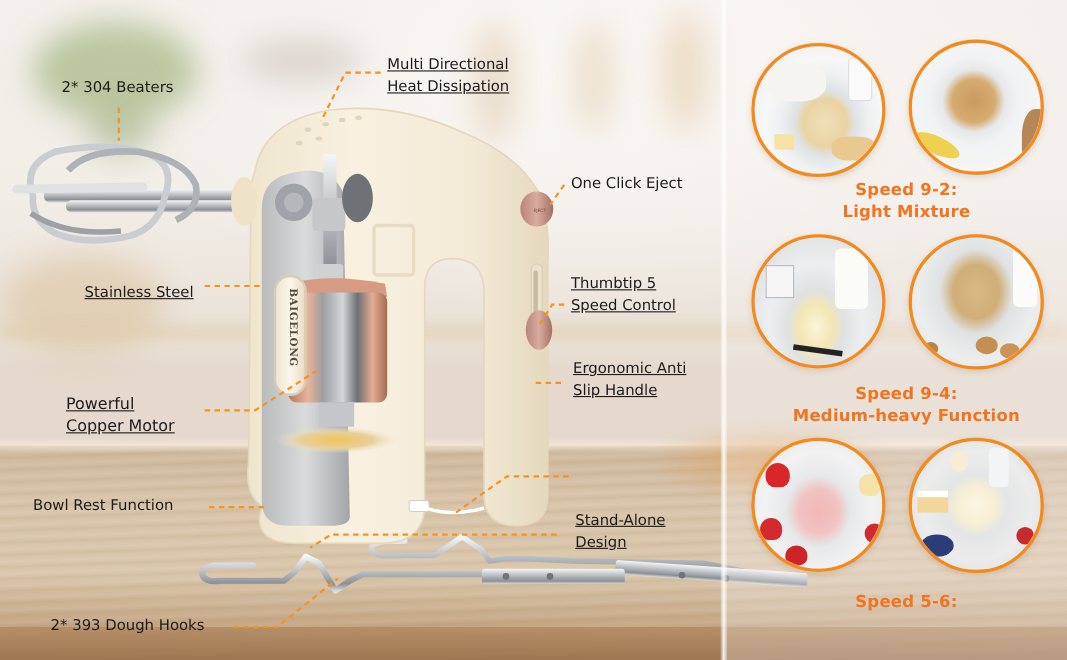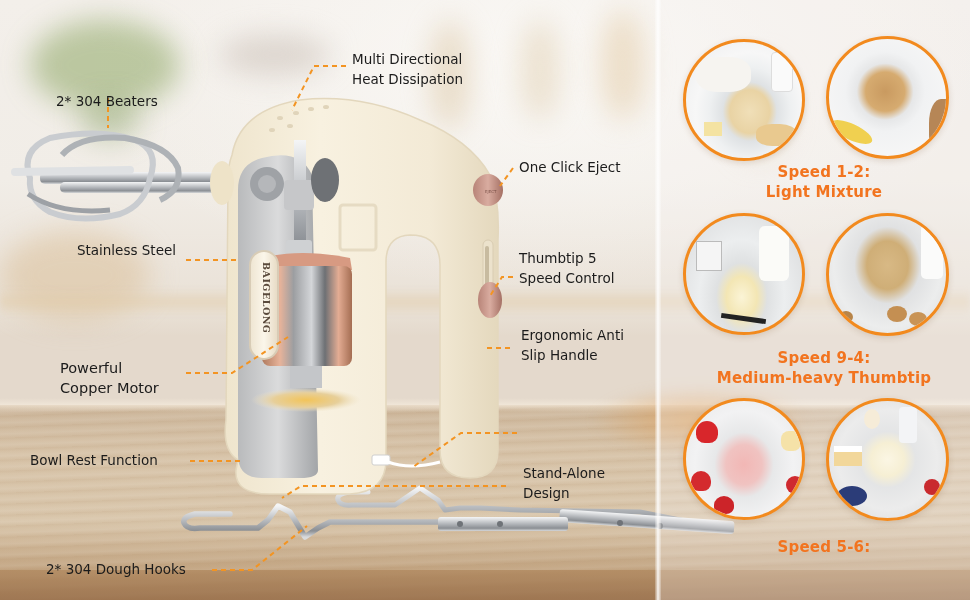--- a/index.html
+++ b/index.html
@@ -43,21 +43,21 @@
     box-shadow: 0 2px 6px rgba(120,80,40,.18);
   }
   .speed-label {
     position: absolute; text-align: center; color: #f2741f; font-size: 15px; font-weight: bold; line-height: 20px;
     letter-spacing: .2px; width: 280px;
   }
 
   
   .callout { position: absolute; color: #1b1b1b; font-size: 13.5px; line-height: 20px; }
   .callout.right { text-align: right; }
-  .callout .l2 { display:block; }
+  .callout .l2 { display:block;text-decoration:underline; }
   svg.leaders { position:absolute; left:0; top:0; }
 
   .brand { position:absolute; left: 256px; top: 262px; width: 16px; height: 86px;
     writing-mode: vertical-rl; font-family: "DejaVu Serif", serif; font-weight: bold; font-size: 9.5px; color:#5a4a3c; letter-spacing: .5px; }
   .brand-plate { position:absolute; left: 249px; top: 250px; width: 30px; height: 110px; border-radius: 15px;
     background: linear-gradient(90deg, #efe6d3, #fbf6ea, #e8dcc6); border: 2px solid #d8ccb6; }
 </style>
 </head>
 <body>
 
@@ -195,31 +195,31 @@
       <path d="M 513 277 L 502 277 L 490 296"></path>
       <path d="M 487 348 L 512 348"></path>
       <path d="M 186 373 L 232 373 L 288 337"></path>
       <path d="M 517 433 L 461 433 L 413 467"></path>
       <path d="M 190 461 L 240 461"></path>
       <path d="M 506 486 L 301 486 L 282 498"></path>
       <path d="M 212 570 L 252 570 L 307 526"></path>
     </g>
   </svg>
 
-  <div class="callout" style="left:56px;top:91px;">
+  <div class="callout" style="left:56px;top:70px;">
     <span>2* 304 Beaters</span>
   </div>
   <div class="callout" style="left:352px;top:49px;">
     <span class="l2">Multi Directional</span>
     <span class="l2">Heat Dissipation</span>
   </div>
   <div class="callout" style="left:519px;top:157px;">
     <span>One Click Eject</span>
   </div>
-  <div class="callout right" style="left:40px;top:240px;width:136px;">
+  <div class="callout right" style="left:40px;top:256px;width:136px;">
     <span class="l2">Stainless Steel</span>
   </div>
   <div class="callout" style="left:519px;top:248px;">
     <span class="l2">Thumbtip 5</span>
     <span class="l2">Speed Control</span>
   </div>
   <div class="callout" style="left:521px;top:325px;">
     <span class="l2">Ergonomic Anti</span>
     <span class="l2">Slip Handle</span>
   </div>
@@ -228,59 +228,59 @@
     <span class="l2">Copper Motor</span>
   </div>
   <div class="callout" style="left:30px;top:450px;">
     <span>Bowl Rest Function</span>
   </div>
   <div class="callout" style="left:523px;top:463px;">
     <span class="l2">Stand-Alone</span>
     <span class="l2">Design</span>
   </div>
   <div class="callout" style="left:46px;top:559px;">
-    <span>2* 304 Dough Hooks</span>
+    <span>2* 393 Dough Hooks</span>
   </div>
 
   <div class="panel"></div>
   <div class="panel-divider"></div>
 
   <div class="circle" style="left:683px;top:39px;width:122px;height:122px;
     background: radial-gradient(ellipse at 55% 60%, #f0dfb8 0%, #e9d3a4 22%, #dfe2e4 30%, #eef0f1 45%, #f7f7f7 60%, #e9eaeb 100%);">
     <div style="position:absolute;left:10px;top:15px;width:55px;height:35px;border-radius:40%;background:#f6f4f0;"></div>
     <div style="position:absolute;left:85px;top:10px;width:22px;height:40px;border-radius:4px;background:#fafafa;border:1px solid #ddd;"></div>
     <div style="position:absolute;left:18px;top:80px;width:18px;height:14px;background:#f4e3a2;"></div>
     <div style="position:absolute;left:70px;top:82px;width:40px;height:22px;border-radius:40%;background:#e9c98f;"></div>
   </div>
   <div class="circle" style="left:826px;top:36px;width:123px;height:123px;
     background: radial-gradient(circle at 48% 45%, #c99a60 0%, #d6ab70 22%, #e6e7e8 32%, #f1f2f3 45%, #f6f6f6 75%, #e8e8e8 100%);">
     <div style="position:absolute;left:100px;top:60px;width:30px;height:60px;border-radius:40%;background:#b68656;"></div>
     <div style="position:absolute;left:0px;top:85px;width:45px;height:16px;border-radius:50%;background:#f0d050;transform:rotate(25deg);"></div>
   </div>
   <div class="speed-label" style="left:684px;top:162px;">
-    <span style="display:block">Speed 1-2:</span>
+    <span style="display:block">Speed 9-2:</span>
     <span style="display:block">Light Mixture</span>
   </div>
 
   <div class="circle" style="left:683px;top:213px;width:122px;height:122px;
     background: radial-gradient(ellipse at 48% 70%, #fbf4d6 0%, #f3e6b4 18%, #dfe1e2 30%, #eceeef 50%, #d6d7d8 100%);">
     <div style="position:absolute;left:73px;top:10px;width:30px;height:55px;border-radius:6px;background:#fbfbf8;"></div>
     <div style="position:absolute;left:10px;top:25px;width:26px;height:30px;background:#f5f5f5;border:1px solid #bbb;"></div>
     <div style="position:absolute;left:35px;top:100px;width:45px;height:5px;background:#222;transform:rotate(8deg);"></div>
   </div>
   <div class="circle" style="left:826px;top:213px;width:123px;height:123px;
     background: radial-gradient(ellipse at 50% 42%, #d8b985 0%, #cfae77 25%, #e0e1e2 40%, #eceded 65%, #dadada 100%);">
     <div style="position:absolute;left:92px;top:8px;width:22px;height:55px;border-radius:5px;background:#fbfbfa;"></div>
     <div style="position:absolute;left:58px;top:90px;width:20px;height:16px;border-radius:50%;background:#c48f52;"></div>
     <div style="position:absolute;left:80px;top:96px;width:18px;height:14px;border-radius:50%;background:#c99456;"></div>
     <div style="position:absolute;left:10px;top:95px;width:14px;height:12px;border-radius:50%;background:#b88448;"></div>
   </div>
   <div class="speed-label" style="left:684px;top:348px;">
     <span style="display:block">Speed 9-4:</span>
-    <span style="display:block">Medium-heavy Thumbtip</span>
+    <span style="display:block">Medium-heavy Function</span>
   </div>
 
   <div class="circle" style="left:683px;top:398px;width:122px;height:122px;
     background: radial-gradient(ellipse at 50% 55%, #f2b7b5 0%, #f0c3c1 22%, #e7e8e9 36%, #f2f2f3 60%, #e6e6e6 100%);">
     <div style="position:absolute;left:10px;top:20px;width:22px;height:22px;border-radius:50% 50% 40% 40%;background:#d8262b;"></div>
     <div style="position:absolute;left:5px;top:70px;width:20px;height:20px;border-radius:50% 50% 40% 40%;background:#d42a2e;"></div>
     <div style="position:absolute;left:28px;top:95px;width:20px;height:18px;border-radius:50% 50% 40% 40%;background:#cc2429;"></div>
     <div style="position:absolute;left:95px;top:30px;width:20px;height:20px;border-radius:40%;background:#f5e2a8;"></div>
     <div style="position:absolute;left:100px;top:75px;width:18px;height:18px;border-radius:50%;background:#cf2a2f;"></div>
   </div>

